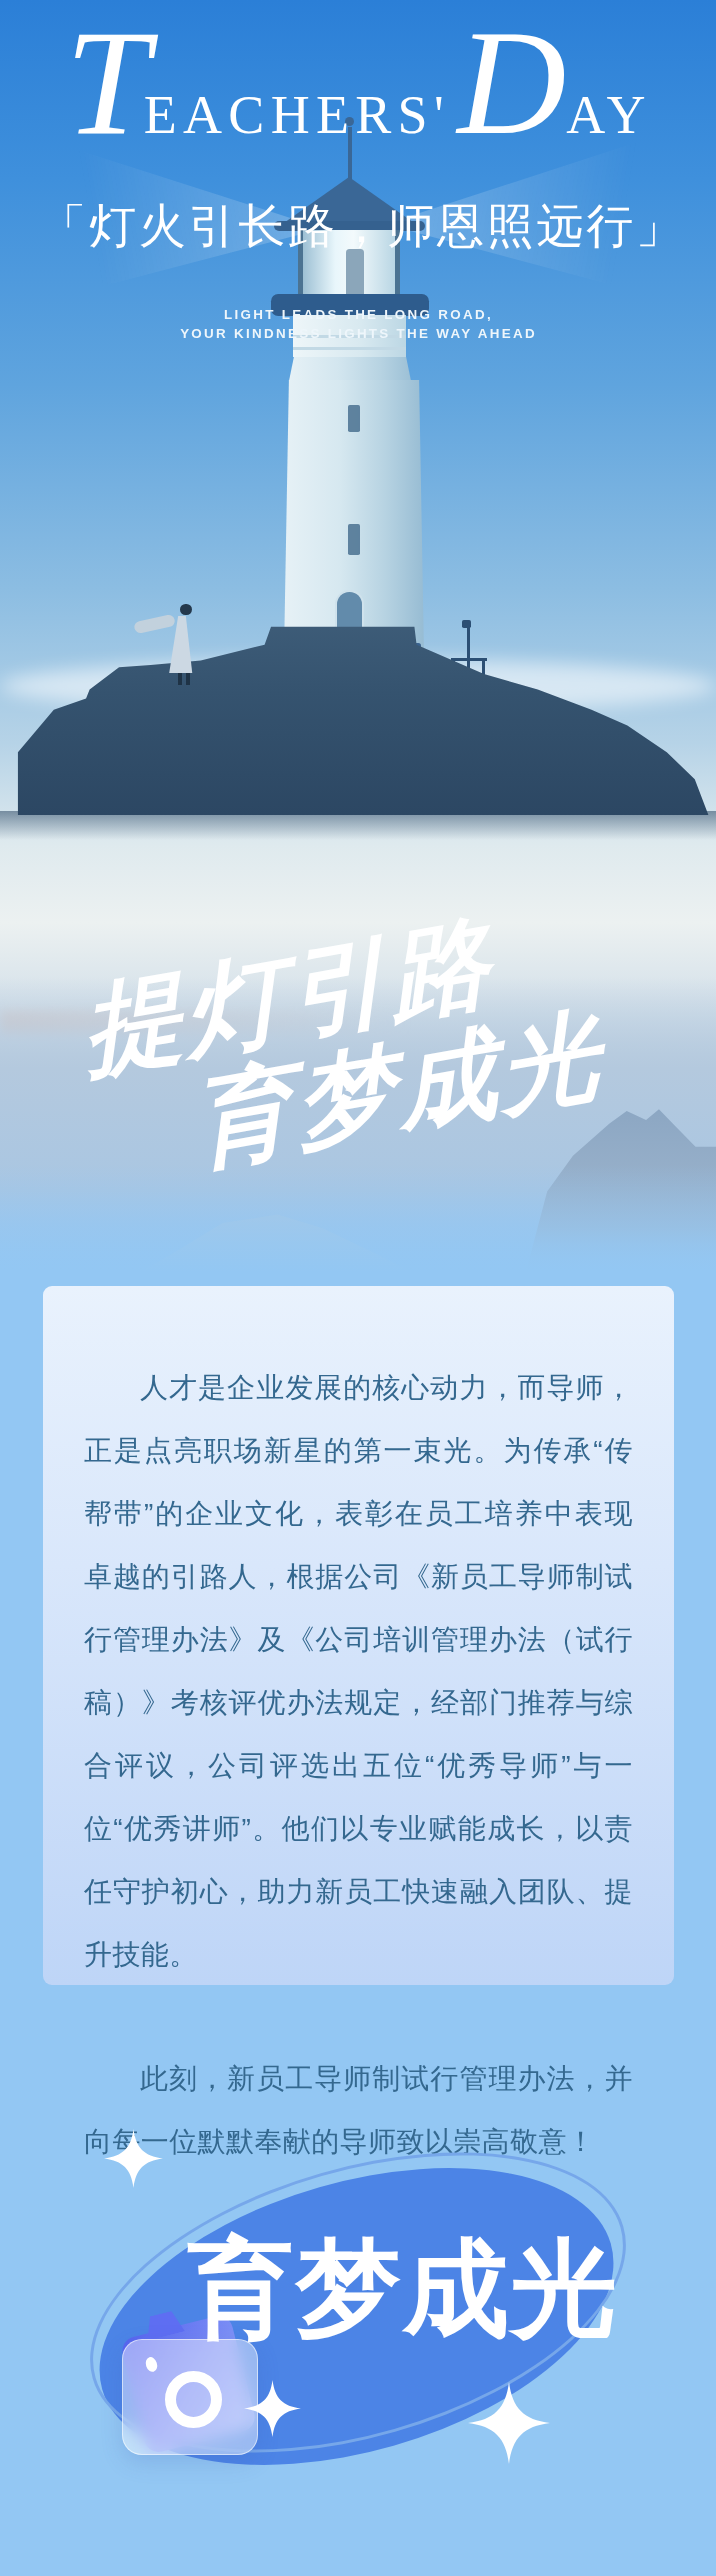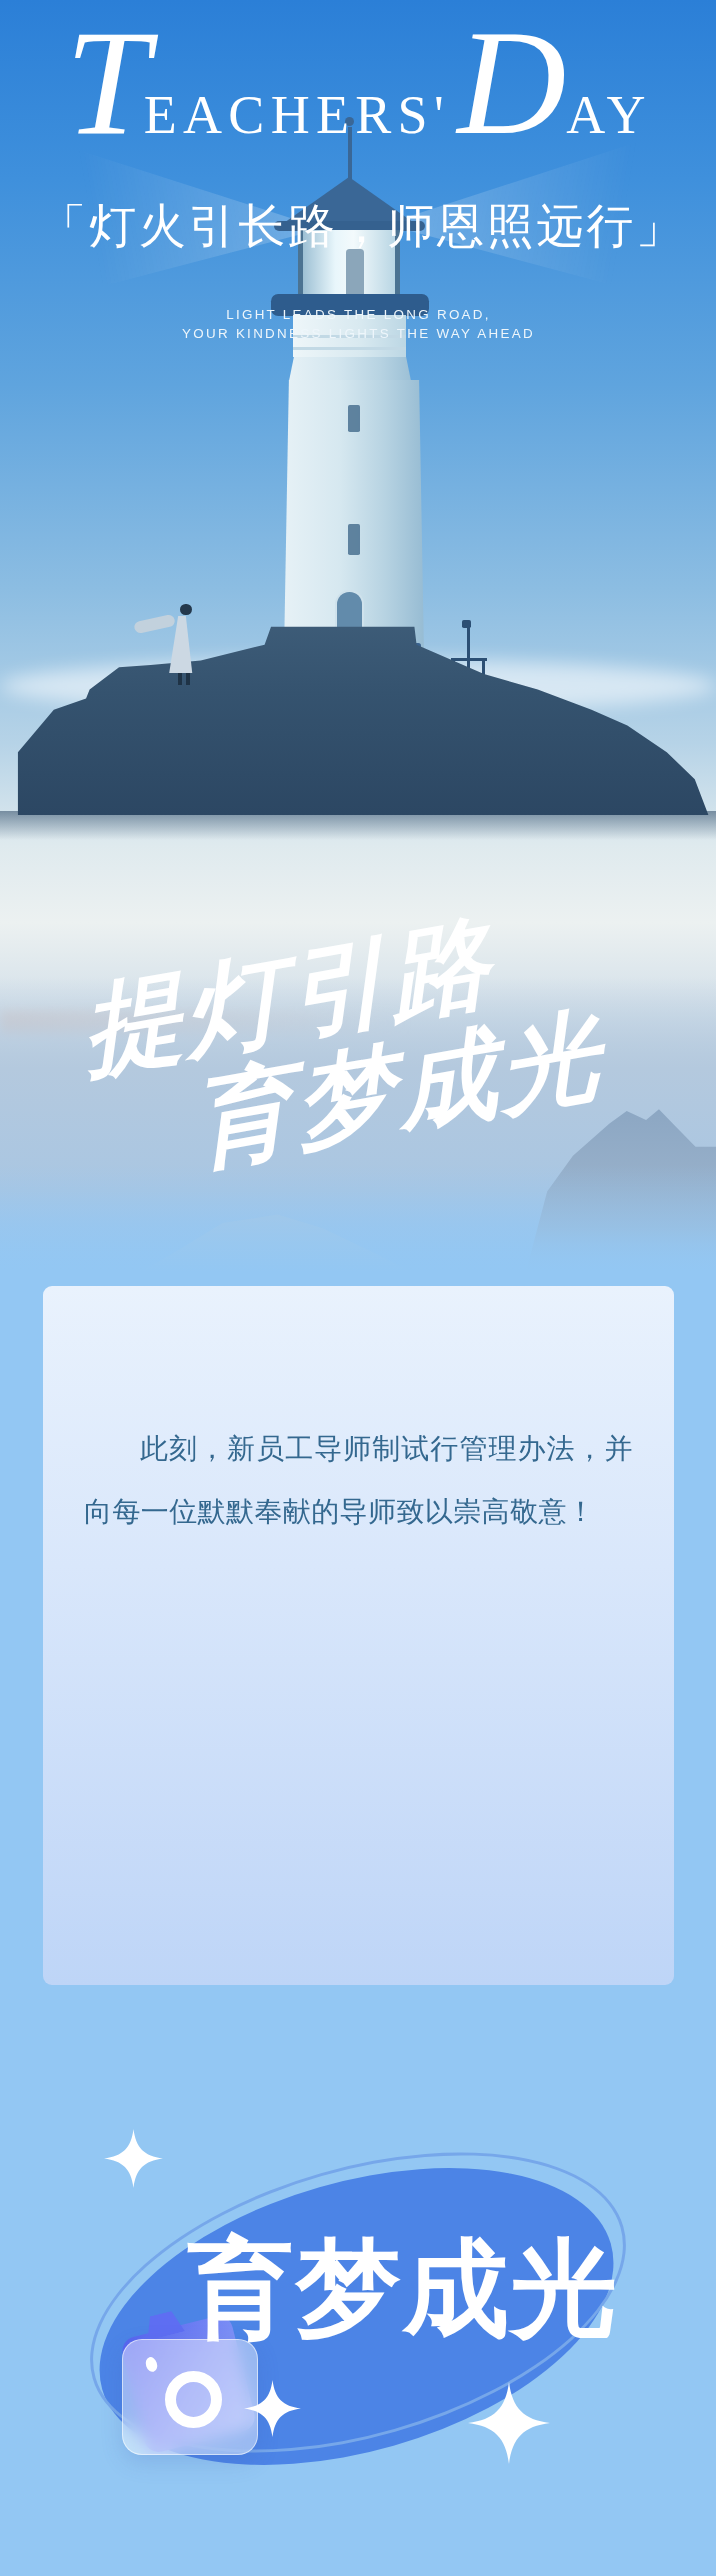--- a/index.html
+++ b/index.html
@@ -84,21 +84,21 @@
   
   .title-row{position:absolute;left:0;top:7.2px;width:717px;display:flex;justify-content:center;
     align-items:baseline;color:#fff;font-family:var(--serif);z-index:8;}
   .title-big{font-size:151px;font-style:italic;font-weight:400;line-height:1;}
   .title-small{font-size:54px;letter-spacing:6.3px;line-height:1;}
   .title-small.mid{margin:0 1.8px 0 -5.4px;}
   .title-big.d{margin-left:5.4px;}
   .subtitle-cn{position:absolute;left:4px;top:195px;width:717px;text-align:center;color:#fff;
     font-family:var(--serif);font-size:47px;letter-spacing:2.7px;z-index:8;}
   .subtitle-en{position:absolute;left:0;top:305px;width:717px;text-align:center;color:#eef6fb;
-    font-size:13.4px;font-weight:normal;letter-spacing:2.3px;line-height:19px;z-index:8;}
+    font-size:13.4px;font-weight:bold;letter-spacing:2.3px;line-height:19px;z-index:8;}
   .slogan{position:absolute;left:85px;top:921px;width:573px;transform:rotate(-10deg) skewX(-4deg);
     color:#fff;font-weight:bold;font-style:italic;z-index:8;}
   .slogan-line{font-size:100px;line-height:1.22;letter-spacing:3.6px;white-space:nowrap;}
   .slogan-line.l2{margin-left:100px;margin-top:-12.5px;}
 
   
   .card{position:absolute;left:43px;top:1286px;width:631px;height:699px;border-radius:9px;
     background:linear-gradient(180deg,#e9f2fd 0%,#d9e7fb 40%,#bed5f7 100%);
     padding:70px 41px 0 41px;}
   .card p{font-size:28px;line-height:63px;color:#34688f;text-align:justify;text-indent:2em;
@@ -193,20 +193,21 @@
       <span>LIGHT LEADS THE LONG ROAD,</span><br>
       <span>YOUR KINDNESS LIGHTS THE WAY AHEAD</span>
     </div>
     <div class="slogan">
       <div class="slogan-line">提灯引路</div>
       <div class="slogan-line l2">育梦成光</div>
     </div>
   </div>
 
   <div class="card">
+    <p>人才是企业发展的核心动力，而导师，正是点亮职场新星的第一束光。为传承“传帮带”的企业文化，表彰在员工培养中表现卓越的引路人，根据公司《新员工导师制试行管理办法》及《公司培训管理办法（试行稿）》考核评优办法规定，经部门推荐与综合评议，公司评选出五位“优秀导师”与一位“优秀讲师”。他们以专业赋能成长，以责任守护初心，助力新员工快速融入团队、提升技能。</p>
     <p class="second">此刻，新员工导师制试行管理办法，并向每一位默默奉献的导师致以崇高敬意！</p>
   </div>
 
   <div class="badge-ellipse"></div>
   <div class="badge-ring"></div>
 
   <div class="sparkle s1">
     <svg viewBox="0 0 100 100">
         <path fill="#ffffff" d="M50 0 C54 32 68 46 100 50 C68 54 54 68 50 100 C46 68 32 54 0 50 C32 46 46 32 50 0 Z"></path>
       </svg>

